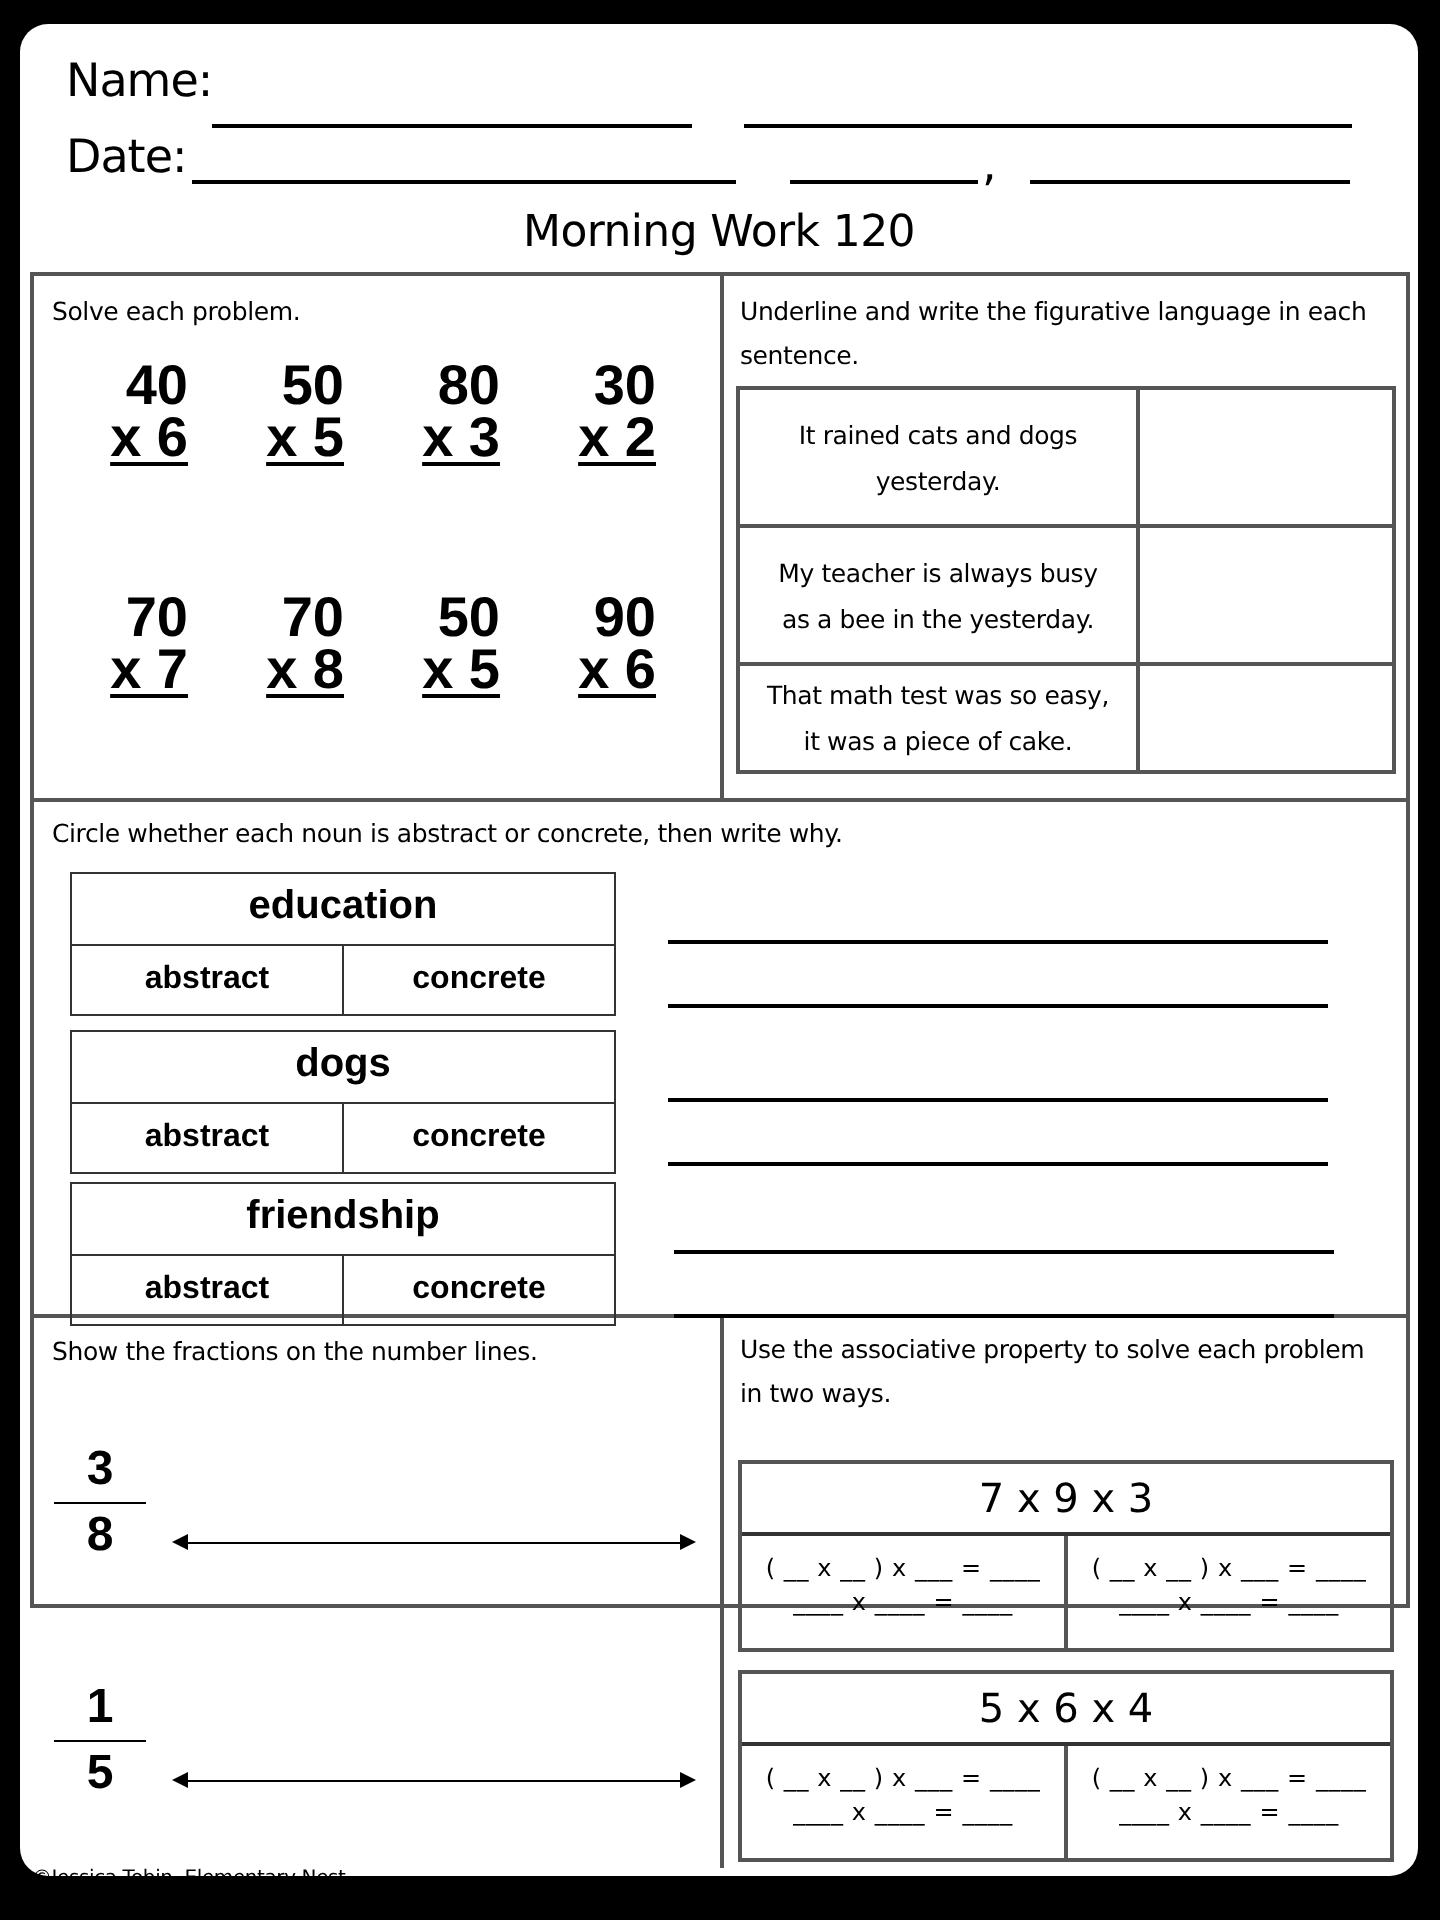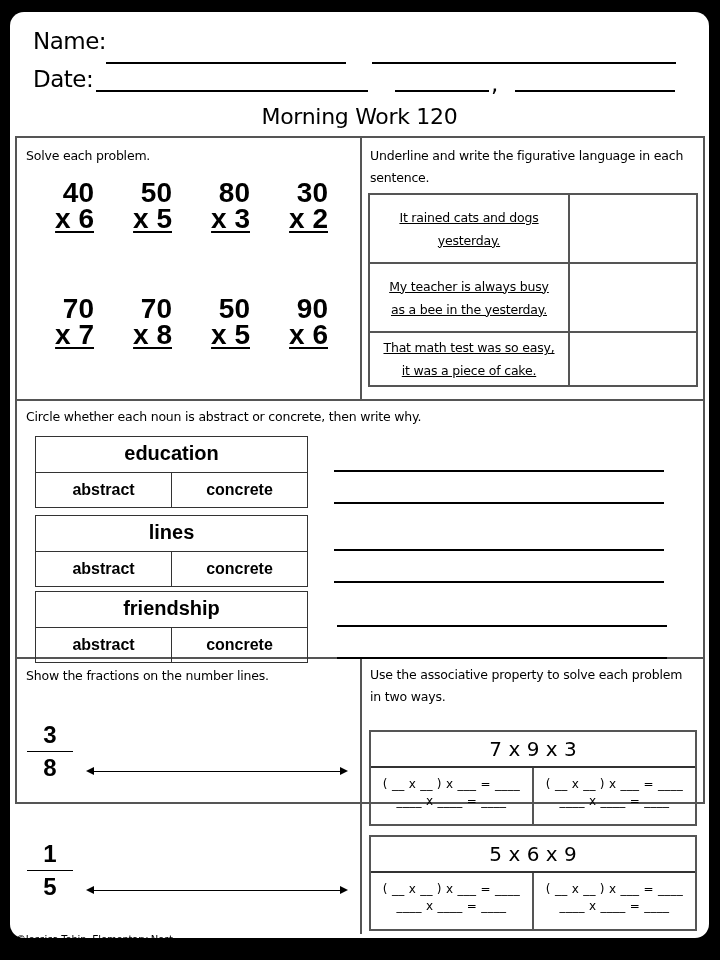--- a/index.html
+++ b/index.html
@@ -10,21 +10,21 @@
   .abs { position:absolute; }
   .hdr-label { font-size:23px; letter-spacing:-0.5px; }
   .blank { position:absolute; height:0; border-top:2px solid #000; }
   .title { position:absolute; left:0; width:699px; top:92px; text-align:center; font-size:22px; letter-spacing:-0.3px; }
   .grid { position:absolute; left:5px; top:124px; width:690px; height:668px; border:2px solid #555; box-sizing:border-box; }
   .hline { position:absolute; left:0; right:0; height:0; border-top:2px solid #555; }
   .vline { position:absolute; width:0; border-left:2px solid #555; }
   .instr { position:absolute; font-size:12.5px; line-height:22px; letter-spacing:-0.2px; }
   .prob { position:absolute; width:50px; text-align:right; font-weight:bold; font-size:28px; line-height:26px; font-family:"Liberation Sans", sans-serif; }
   .prob .b { text-decoration:underline; text-decoration-thickness:2px; text-underline-offset:3px; }
-  table.fig { position:absolute; border-collapse:collapse;text-decoration:underline; }
+  table.fig { position:absolute; border-collapse:collapse; }
   table.fig td { border:2px solid #555; font-size:12.5px; text-align:center; line-height:23px; padding:0; letter-spacing:-0.2px; }
   .noun { position:absolute; left:18px; width:273px; border:1.5px solid #333; box-sizing:border-box; }
   .noun .n { height:35px; line-height:33px; text-align:center; font-weight:bold; font-size:20px; border-bottom:1.5px solid #333; font-family:"Liberation Sans", sans-serif; }
   .noun .opts { display:flex; height:34px; }
   .noun .opt { flex:1; text-align:center; line-height:34px; font-weight:bold; font-size:16px; font-family:"Liberation Sans", sans-serif; }
   .noun .opt + .opt { border-left:1.5px solid #333; }
   .wline { position:absolute; height:0; border-top:2.5px solid #000; }
   .frac { position:absolute; width:46px; text-align:center; font-weight:bold; font-size:24px; font-family:"Liberation Sans", sans-serif; }
   .frac .bar { border-top:1.5px solid #000; margin:2px 0; }
   .numline { position:absolute; height:0; border-top:1.5px solid #000; }
@@ -129,21 +129,21 @@
     <div>
       <div class="instr" style="left:9px;top:268px;">Circle whether each noun is abstract or concrete, then write why.</div>
       <div class="noun" style="top:298px;">
         <div class="n">education</div>
         <div class="opts">
             <div class="opt">abstract</div>
             <div class="opt">concrete</div>
           </div>
       </div>
       <div class="noun" style="top:377px;">
-        <div class="n">lines</div>
+        <div class="n">dogs</div>
         <div class="opts">
             <div class="opt">abstract</div>
             <div class="opt">concrete</div>
           </div>
       </div>
       <div class="noun" style="top:453px;">
         <div class="n">friendship</div>
         <div class="opts">
             <div class="opt">abstract</div>
             <div class="opt">concrete</div>
@@ -185,21 +185,21 @@
               <div>____ x ____ = ____</div>
             </div>
           <div class="way">
               <div>( __ x __ ) x ___ = ____</div>
               <div>____ x ____ = ____</div>
             </div>
         </div>
       </div>
 
       <div class="assoc" style="top:178px;">
-        <div class="expr">5 x 6 x 9</div>
+        <div class="expr">5 x 6 x 4</div>
         <div class="ways">
           <div class="way">
               <div>( __ x __ ) x ___ = ____</div>
               <div>____ x ____ = ____</div>
             </div>
           <div class="way">
               <div>( __ x __ ) x ___ = ____</div>
               <div>____ x ____ = ____</div>
             </div>
         </div>

